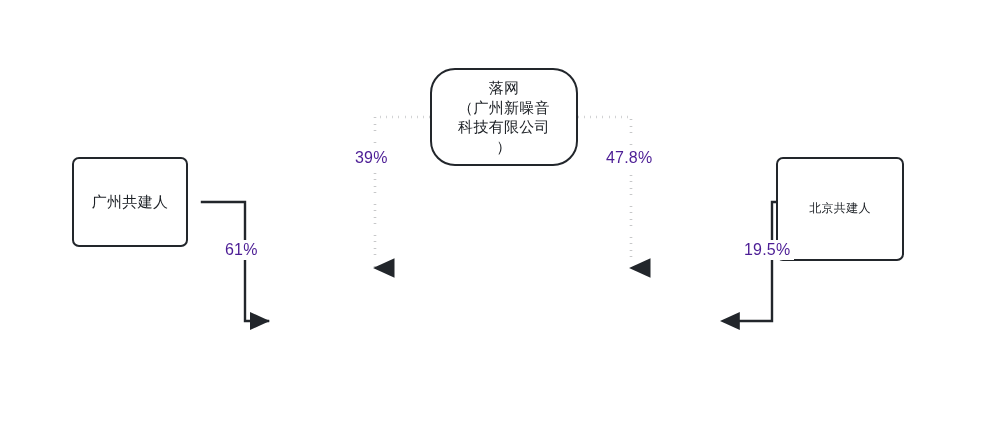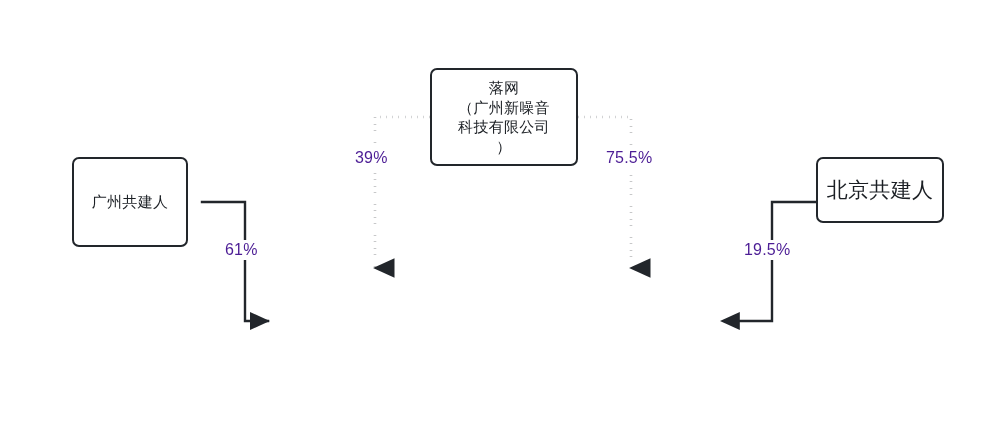--- a/index.html
+++ b/index.html
@@ -43,28 +43,29 @@
   .node-label {
     display: block;
     padding: 0 7px;
     white-space: pre-line;
   }
 
   
   #node-luowang {
     left: 430px; top: 68px; width: 148px; height: 98px;
     font-size: 15px;
+    border-radius: 25px;
   }
   #node-gz-partner {
     left: 72px; top: 157px; width: 116px; height: 90px;
     font-size: 15px;
   }
   #node-bj-partner {
-    left: 816px; top: 157px; width: 128px; height: 66px;
-    font-size: 21px;
+    left: 776px; top: 157px; width: 128px; height: 104px;
+    font-size: 12px;
   }
   #node-gz-store {
     left: 288px; top: 278px; width: 176px; height: 82px;
     font-size: 15px;
   }
   #node-bj-store {
     left: 542px; top: 278px; width: 176px; height: 82px;
     font-size: 15px;
   }
 
@@ -125,17 +126,17 @@
   <div class="node-box" id="node-bj-partner">
     <span class="node-label">北京共建人</span>
   </div>
 
 
 
   <div class="edge-label" id="label-61">61%</div>
 
   <div class="edge-label" id="label-39">39%</div>
 
-  <div class="edge-label" id="label-755">75.5%</div>
+  <div class="edge-label" id="label-755">47.8%</div>
 
   <div class="edge-label" id="label-245">19.5%</div>
 
 </div>
 
 </body></html>

